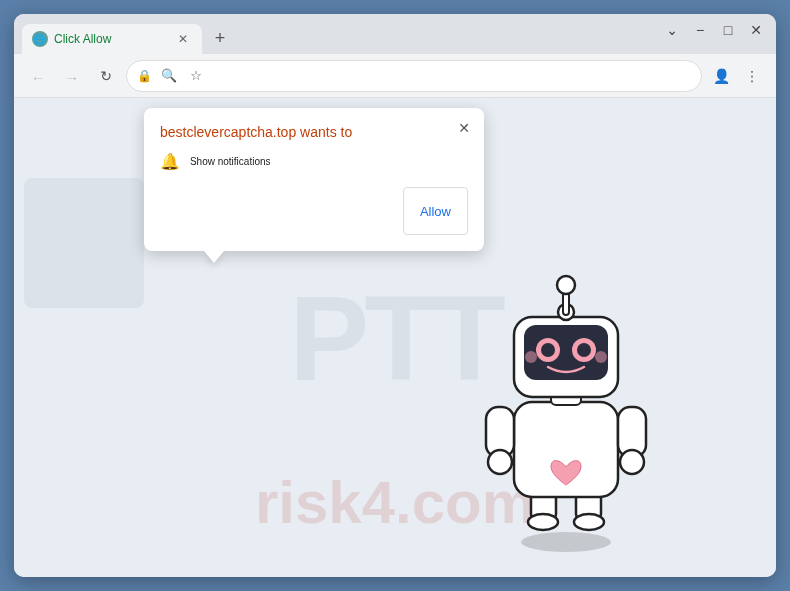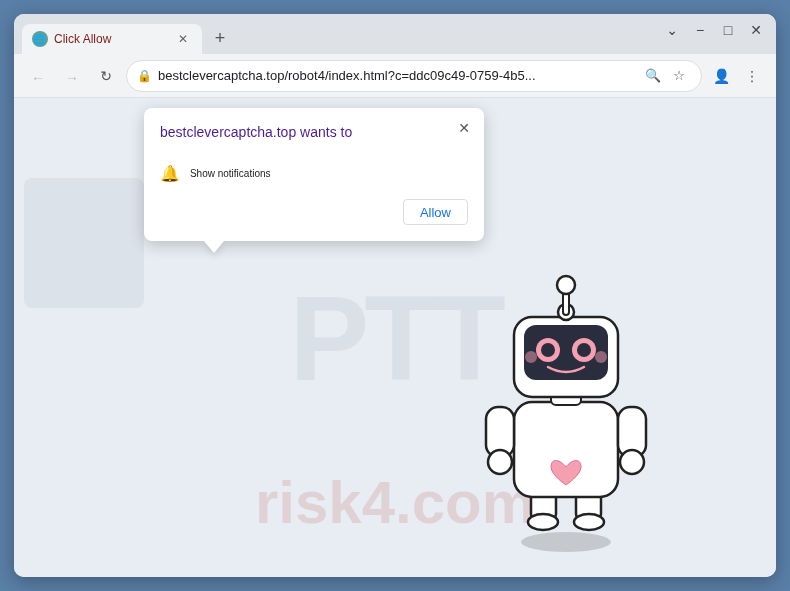--- a/index.html
+++ b/index.html
@@ -63,21 +63,21 @@
       display: flex;
       align-items: center;
       justify-content: center;
       font-size: 10px;
       color: white;
       flex-shrink: 0;
     }
 
     .tab-title {
       font-size: 12px;
-      color: #7f1d1d;
+      color: #15803d;
       flex: 1;
       white-space: nowrap;
       overflow: hidden;
       text-overflow: ellipsis;
     }
 
     .tab-close {
       width: 18px;
       height: 18px;
       border-radius: 50%;
@@ -272,22 +272,22 @@
       display: flex;
       align-items: center;
       justify-content: center;
       cursor: pointer;
       color: #555;
       font-size: 14px;
     }
 
     .popup-title {
       font-size: 14px;
-      color: #4c1d95;
-      margin-bottom: 24px;
+      color: #c2410c;
+      margin-bottom: 12px;
       padding-right: 20px;
     }
 
     .popup-notification-row {
       display: flex;
       align-items: center;
       gap: 10px;
       margin-bottom: 16px;
     }
 
@@ -301,21 +301,21 @@
       color: #202124;
     }
 
     .popup-actions {
       display: flex;
       justify-content: flex-end;
       gap: 8px;
     }
 
     .popup-btn {
-      height: 26px;
+      height: 48px;
       padding: 0 16px;
       border-radius: 4px;
       font-size: 13px;
       font-weight: 500;
       cursor: pointer;
       border: none;
     }
 
     .popup-btn.allow {
       background: transparent;
@@ -378,21 +378,20 @@
       <div class="window-ctrl-btn close">✕</div>
     </div>
   </div>
 
   <div class="nav-bar">
     <div class="nav-btn disabled">←</div>
     <div class="nav-btn disabled">→</div>
     <div class="nav-btn">↻</div>
     <div class="address-bar">
       <span class="lock-icon">🔒</span>
-      <span class="address-text">bestclevercaptcha.top/robot4/index.html?c=ddc09c49-0759-4b5...</span>
       <div class="address-actions">
         <div class="addr-icon-btn">🔍</div>
         <div class="addr-icon-btn">☆</div>
       </div>
     </div>
     <div class="nav-extra-btns">
       <div class="nav-btn">👤</div>
       <div class="nav-btn">⋮</div>
     </div>
   </div>

